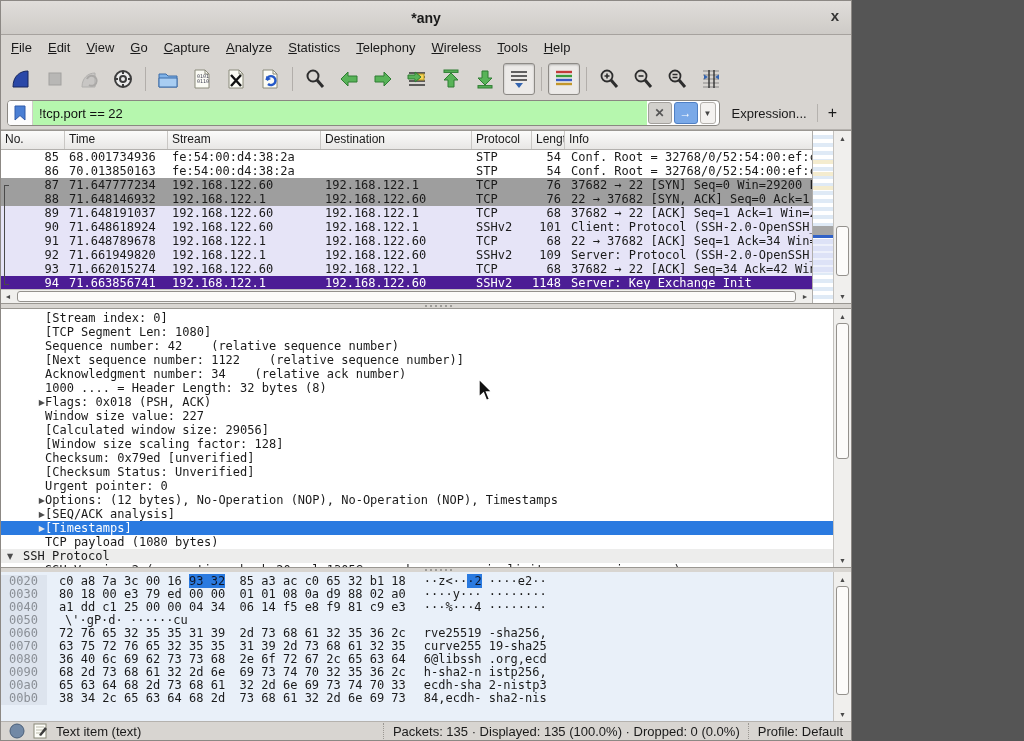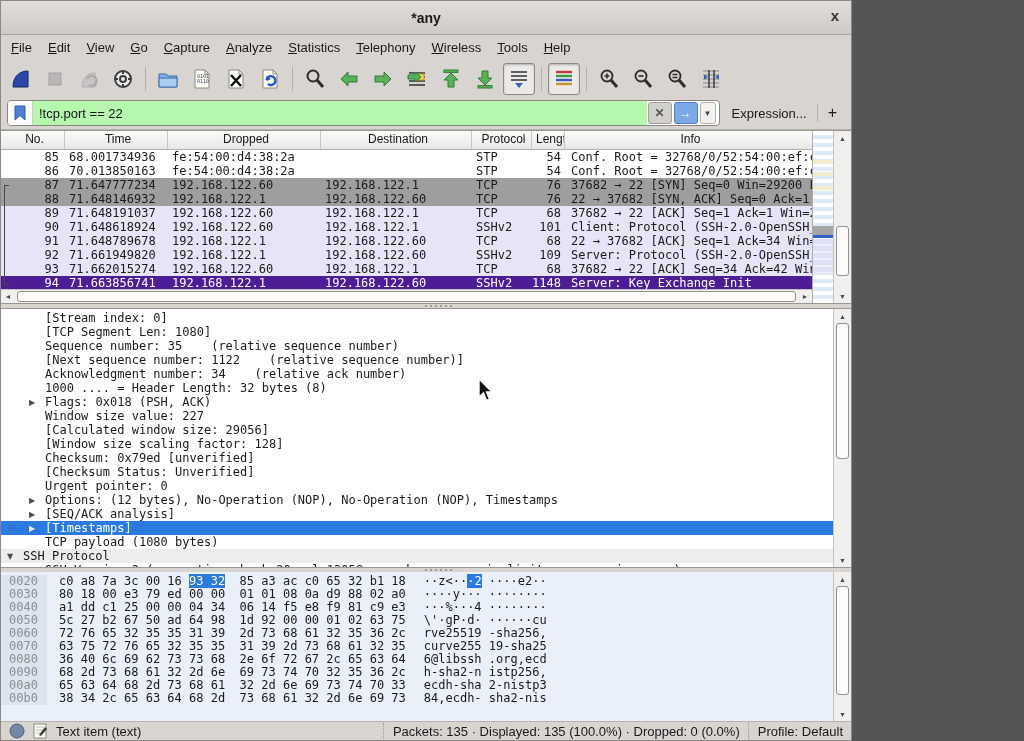--- a/index.html
+++ b/index.html
@@ -31,21 +31,21 @@
                 font-size:13px;color:#111;}
   .filter-clear,.filter-apply{width:22px;height:20px;margin:0 1px;border-radius:3px;display:flex;align-items:center;justify-content:center;font-size:12px;font-weight:bold;}
   .filter-clear{background:#d2d0cc;color:#555;border:1px solid #a3a09c;}
   .filter-apply{background:#7aa9e8;border:1px solid #4f7fc4;color:#fff;}
   .filter-drop{width:14px;height:20px;display:flex;align-items:center;justify-content:center;font-size:8px;color:#444;border:1px solid #b3b0ac;border-radius:3px;margin:0 3px 0 1px;background:#f4f2f0;}
   .expression{font-size:13px;padding:0 10px 0 12px;}
   .filter-plus{font-size:16px;padding:0 8px 0 10px;border-left:1px solid #b5b2ae;}
   
   .packetlist{height:172px;flex:0 0 172px;display:flex;background:#fff;border-top:1px solid #9a9792;border-bottom:1px solid #9a9792;}
   .pl-main{flex:1;display:flex;flex-direction:column;min-width:0;}
-  .pl-header{height:18px;flex:0 0 18px;display:flex;font-size:12px;background:linear-gradient(#fbfbfa,#e8e7e5);border-bottom:1px solid #b3b1ae;text-align:center;}
+  .pl-header{height:18px;flex:0 0 18px;display:flex;font-size:12px;background:linear-gradient(#fbfbfa,#e8e7e5);border-bottom:1px solid #b3b1ae;}
   .hc{border-right:1px solid #c9c7c4;padding:1px 0 0 4px;box-sizing:border-box;overflow:hidden;white-space:nowrap;}
   .rows{flex:1;position:relative;overflow:hidden;background:#fff;}
   .prow{height:14px;display:flex;font-family:"DejaVu Sans Mono",monospace;font-size:12px;line-height:14px;white-space:nowrap;}
   .prow .c{overflow:hidden;box-sizing:border-box;flex:0 0 auto;}
   .c-no{width:64px;text-align:right;padding-right:6px;}
   .c-time{width:103px;padding-left:4px;}
   .c-src{width:153px;padding-left:4px;}
   .c-dst{width:151px;padding-left:4px;}
   .c-proto{width:60px;padding-left:4px;}
   .c-len{width:33px;text-align:right;padding-right:4px;}
@@ -64,34 +64,34 @@
   .vscroll{width:17px;flex:0 0 17px;background:#f0efed;border-left:1px solid #c4c2bf;display:flex;flex-direction:column;position:relative;}
   .vthumb{position:absolute;left:2px;right:2px;background:#fcfbfa;border:1px solid #94918d;border-radius:3px;}
   
   .splitter{height:4px;flex:0 0 4px;background:#d8d5d1;display:flex;align-items:center;justify-content:center;}
   .dots{width:2px;height:2px;border-radius:50%;background:#8b8885;
         box-shadow:5px 0 0 #8b8885,10px 0 0 #8b8885,15px 0 0 #8b8885,20px 0 0 #8b8885,25px 0 0 #8b8885;}
   
   .details{height:258px;flex:0 0 258px;background:#fff;border-top:1px solid #9a9792;border-bottom:1px solid #9a9792;display:flex;overflow:hidden;}
   .dlines{flex:1;overflow:hidden;min-width:0;padding-top:2px;}
   .dline{height:14px;display:flex;align-items:center;font-family:"DejaVu Sans Mono",monospace;font-size:12px;white-space:pre;overflow:hidden;}
-  .dline.l1{padding-left:28px;}
+  .dline.l1{padding-left:28px;text-align:right;}
   .dline.l0{padding-left:6px;}
   .dexp{width:16px;flex:0 0 16px;font-size:8px;color:#4d4d4d;font-family:"DejaVu Sans",sans-serif;}
   .dline.sel{background:#2a7ae0;color:#fff;}
   .dline.sel .dexp{color:#e8e8e8;}
   .dline.band{background:#ededec;}
   
   .hexpane{height:149px;flex:0 0 149px;background:#e9f0f9;display:flex;overflow:hidden;border-bottom:1px solid #b5b2ae;}
   .hxlines{flex:1;min-width:0;overflow:hidden;padding-top:3px;}
   .hxrow{height:13px;display:flex;font-family:"DejaVu Sans Mono",monospace;font-size:12px;line-height:13px;white-space:pre;}
   .hxoff{width:46px;flex:0 0 46px;color:#8a8f96;background:#dde4ee;padding-left:8px;box-sizing:border-box;}
   .hxbytes{margin-left:12px;}
   .hxascii{margin-left:18px;}
-  .hxsel{background:#2a7ae0;color:#ffffff;}
+  .hxsel{background:#2a7ae0;color:#0f172a;}
   
   .statusbar{flex:1;display:flex;align-items:center;font-size:13px;padding:0 8px;background:#d8d5d1;}
   .st-left{display:flex;align-items:center;gap:8px;flex:1;}
   .st-sep{width:1px;height:16px;border-left:1px dotted #9a9792;margin:0 8px;}
   .st-right{display:flex;align-items:center;}
   
   .cursor{position:absolute;left:477px;top:377px;pointer-events:none;z-index:50;}
 </style>
 </head>
 <body>
@@ -268,21 +268,21 @@
     </div>
     <span class="expression">Expression...</span>
     <span class="filter-plus">+</span>
   </div>
 
   <div class="packetlist">
     <div class="pl-main">
       <div class="pl-header">
         <div class="hc" style="width:64px">No.</div>
         <div class="hc" style="width:103px">Time</div>
-        <div class="hc" style="width:153px">Dropped</div>
+        <div class="hc" style="width:153px">Stream</div>
         <div class="hc" style="width:151px">Destination</div>
         <div class="hc" style="width:60px">Protocol</div>
         <div class="hc" style="width:33px">Length</div>
         <div class="hc" style="flex:1;border-right:none">Info</div>
       </div>
       <div class="rows">
 
       <div class="prow">
           <span class="c c-no">85</span>
           <span class="c c-time">68.001734936</span>
@@ -403,21 +403,21 @@
   <div class="details">
     <div class="dlines">
 
     <div class="dline l1">
         <span class="dexp"></span><span class="dtxt">[Stream index: 0]</span>
       </div>
         <div class="dline l1">
         <span class="dexp"></span><span class="dtxt">[TCP Segment Len: 1080]</span>
       </div>
         <div class="dline l1">
-        <span class="dexp"></span><span class="dtxt">Sequence number: 35    (relative sequence number)</span>
+        <span class="dexp"></span><span class="dtxt">Sequence number: 42    (relative sequence number)</span>
       </div>
         <div class="dline l1">
         <span class="dexp"></span><span class="dtxt">[Next sequence number: 1122    (relative sequence number)]</span>
       </div>
         <div class="dline l1">
         <span class="dexp"></span><span class="dtxt">Acknowledgment number: 34    (relative ack number)</span>
       </div>
         <div class="dline l1">
         <span class="dexp"></span><span class="dtxt">1000 .... = Header Length: 32 bytes (8)</span>
       </div>
@@ -478,21 +478,21 @@
     <div class="hxrow">
         <span class="hxoff">0020</span><span class="hxbytes"><span>c0 a8 7a 3c 00 16 </span><span class="hxsel">93 32</span><span>  85 a3 ac c0 65 32 b1 18</span></span><span class="hxascii"><span>··z&lt;··</span><span class="hxsel">·2</span><span> ····e2··</span></span>
       </div>
         <div class="hxrow">
         <span class="hxoff">0030</span><span class="hxbytes"><span>80 18 00 e3 79 ed 00 00  01 01 08 0a d9 88 02 a0</span><span class="hxsel"></span><span></span></span><span class="hxascii"><span>····y··· ········</span><span class="hxsel"></span><span></span></span>
       </div>
         <div class="hxrow">
         <span class="hxoff">0040</span><span class="hxbytes"><span>a1 dd c1 25 00 00 04 34  06 14 f5 e8 f9 81 c9 e3</span><span class="hxsel"></span><span></span></span><span class="hxascii"><span>···%···4 ········</span><span class="hxsel"></span><span></span></span>
       </div>
         <div class="hxrow">
-        <span class="hxoff">0050</span><span class="hxbytes"><span>5c 27 b2 67 50 ad 64 98  1d 92 00 00 01 02 63 75</span><span class="hxsel"></span><span></span></span><span class="hxascii"><span>\'·gP·d· ······cu</span><span class="hxsel"></span><span></span></span>
+        <span class="hxoff">0050</span><span class="hxascii"><span>\'·gP·d· ······cu</span><span class="hxsel"></span><span></span></span>
       </div>
         <div class="hxrow">
         <span class="hxoff">0060</span><span class="hxbytes"><span>72 76 65 32 35 35 31 39  2d 73 68 61 32 35 36 2c</span><span class="hxsel"></span><span></span></span><span class="hxascii"><span>rve25519 -sha256,</span><span class="hxsel"></span><span></span></span>
       </div>
         <div class="hxrow">
         <span class="hxoff">0070</span><span class="hxbytes"><span>63 75 72 76 65 32 35 35  31 39 2d 73 68 61 32 35</span><span class="hxsel"></span><span></span></span><span class="hxascii"><span>curve255 19-sha25</span><span class="hxsel"></span><span></span></span>
       </div>
         <div class="hxrow">
         <span class="hxoff">0080</span><span class="hxbytes"><span>36 40 6c 69 62 73 73 68  2e 6f 72 67 2c 65 63 64</span><span class="hxsel"></span><span></span></span><span class="hxascii"><span>6@libssh .org,ecd</span><span class="hxsel"></span><span></span></span>
       </div>

